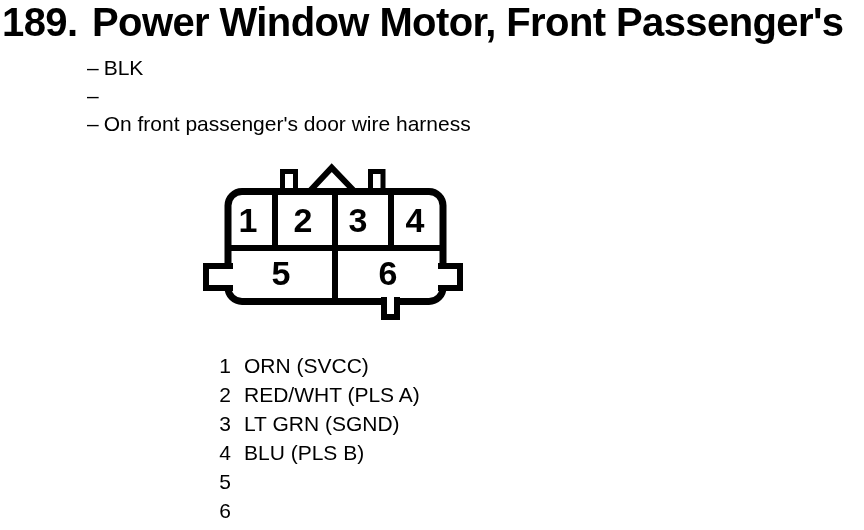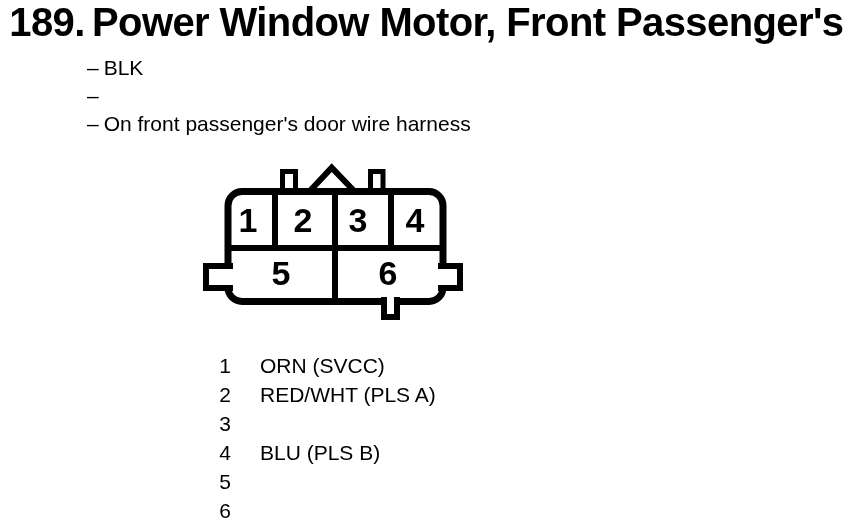--- a/index.html
+++ b/index.html
@@ -16,21 +16,21 @@
     position: absolute;
     left: 2px;
     top: 1px;
     display: flex;
     font-size: 40px;
     font-weight: 700;
     line-height: 1.05;
     letter-spacing: -0.6px;
     white-space: nowrap;
   }
-  .title-number { flex: 0 0 90px; text-align: center; }
+  .title-number { flex: 0 0 90px; }
   .details {
     position: absolute;
     left: 87px;
     top: 54px;
     font-size: 21px;
     line-height: 28px;
   }
   .detail-line { display: flex; white-space: nowrap; }
   .detail-dash { flex: none; }
   .detail-text { margin-left: 5px; }
@@ -41,21 +41,21 @@
   }
   .pin-list {
     position: absolute;
     left: 218px;
     top: 351px;
     font-size: 21px;
     line-height: 29px;
   }
   .pin-row { display: flex; white-space: nowrap; }
   .pin-num { flex: 0 0 13px; text-align: right; }
-  .pin-label { margin-left: 29px; }
+  .pin-label { margin-left: 13px; }
 </style>
 </head>
 <body>
 
 <div class="page">
 
   <div class="title-row">
     <span class="title-number">189.</span>
     <span class="title-text">Power Window Motor, Front Passenger's</span>
   </div>
@@ -109,20 +109,21 @@
     <div class="pin-row">
       <span class="pin-num">1</span>
       <span class="pin-label">ORN (SVCC)</span>
     </div>
     <div class="pin-row">
       <span class="pin-num">2</span>
       <span class="pin-label">RED/WHT (PLS A)</span>
     </div>
     <div class="pin-row">
       <span class="pin-num">3</span>
+      <span class="pin-label">LT GRN (SGND)</span>
     </div>
     <div class="pin-row">
       <span class="pin-num">4</span>
       <span class="pin-label">BLU (PLS B)</span>
     </div>
     <div class="pin-row">
       <span class="pin-num">5</span>
     </div>
     <div class="pin-row">
       <span class="pin-num">6</span>

